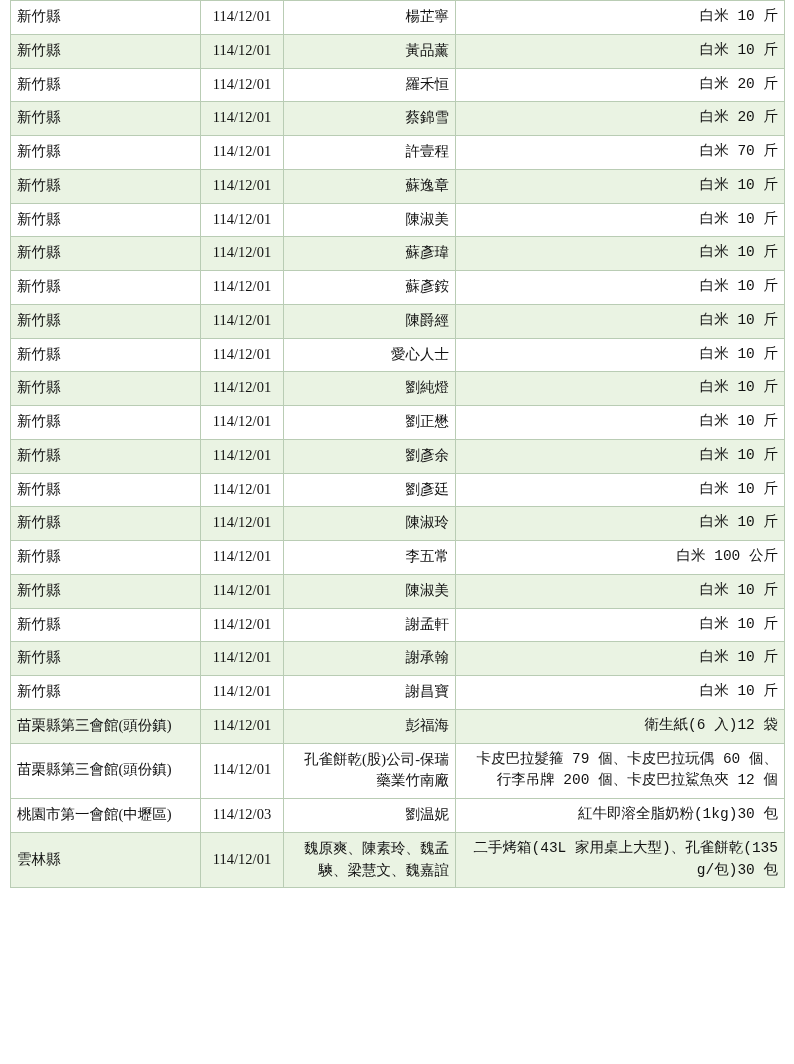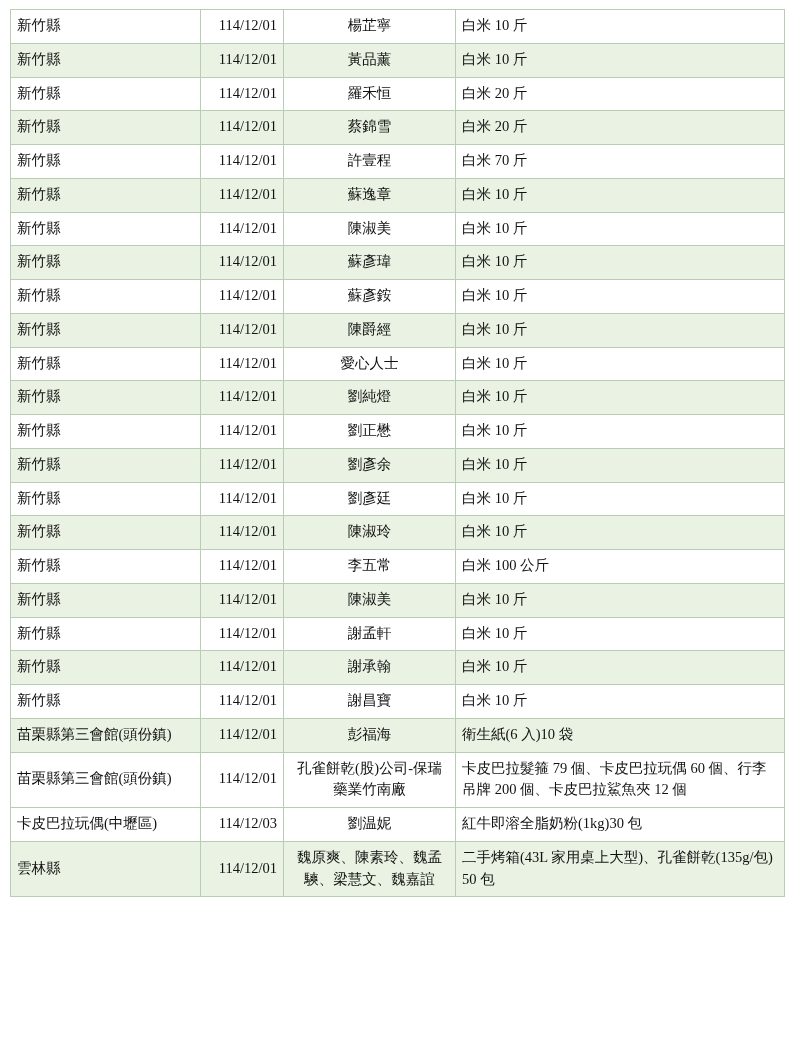--- a/index.html
+++ b/index.html
@@ -8,21 +8,21 @@
     background: #ffffff;
   }
   body {
     width: 794px;
     font-family: "Liberation Serif", "DejaVu Serif", serif;
     color: #111111;
   }
   .sheet {
     width: 794px;
     box-sizing: border-box;
-    padding: 9px 10px;
+    padding: 0 10px;
   }
   table.donation-table {
     width: 774px;
     border-collapse: collapse;
     table-layout: fixed;
     margin: 0;
   }
   table.donation-table td {
     border: 1px solid #b9ccb4;
     padding: 5px 6px 6px 6px;
@@ -35,23 +35,23 @@
     background: #ffffff;
   }
   tr.odd td {
     background: #eaf3e3;
   }
   col.c-org   { width: 190px; }
   col.c-date  { width: 83px; }
   col.c-donor { width: 172px; }
   col.c-item  { width: 329px; }
   td.org   { text-align: left; }
-  td.date  { text-align: right; white-space: nowrap; font-size: 14px; }
-  td.donor { text-align: center; }
-  td.item  { text-align: left; }
+  td.date  { text-align: center; white-space: nowrap; font-size: 14px; }
+  td.donor { text-align: right; }
+  td.item  { text-align: right; font-family: Liberation Mono, monospace; }
 </style>
 </head>
 <body>
 
 <div class="sheet">
   <table class="donation-table">
     <colgroup>
       <col class="c-org">
       <col class="c-date">
       <col class="c-donor">
@@ -181,35 +181,35 @@
         <tr class="even">
           <td class="org">新竹縣</td>
           <td class="date">114/12/01</td>
           <td class="donor">謝昌寶</td>
           <td class="item">白米 10 斤</td>
         </tr>
         <tr class="odd">
           <td class="org">苗栗縣第三會館(頭份鎮)</td>
           <td class="date">114/12/01</td>
           <td class="donor">彭福海</td>
-          <td class="item">衛生紙(6 入)10 袋</td>
+          <td class="item">衛生紙(6 入)12 袋</td>
         </tr>
         <tr class="even">
           <td class="org">苗栗縣第三會館(頭份鎮)</td>
           <td class="date">114/12/01</td>
           <td class="donor">孔雀餅乾(股)公司-保瑞藥業竹南廠</td>
           <td class="item">卡皮巴拉髮箍 79 個、卡皮巴拉玩偶 60 個、行李吊牌 200 個、卡皮巴拉鯊魚夾 12 個</td>
         </tr>
         <tr class="even">
-          <td class="org">卡皮巴拉玩偶(中壢區)</td>
+          <td class="org">桃園市第一會館(中壢區)</td>
           <td class="date">114/12/03</td>
           <td class="donor">劉温妮</td>
           <td class="item">紅牛即溶全脂奶粉(1kg)30 包</td>
         </tr>
         <tr class="odd">
           <td class="org">雲林縣</td>
           <td class="date">114/12/01</td>
           <td class="donor">魏原爽、陳素玲、魏孟騻、梁慧文、魏嘉誼</td>
-          <td class="item">二手烤箱(43L 家用桌上大型)、孔雀餅乾(135g/包)50 包</td>
+          <td class="item">二手烤箱(43L 家用桌上大型)、孔雀餅乾(135g/包)30 包</td>
         </tr>
       </tbody>
   </table>
 </div>
 
 </body></html>

